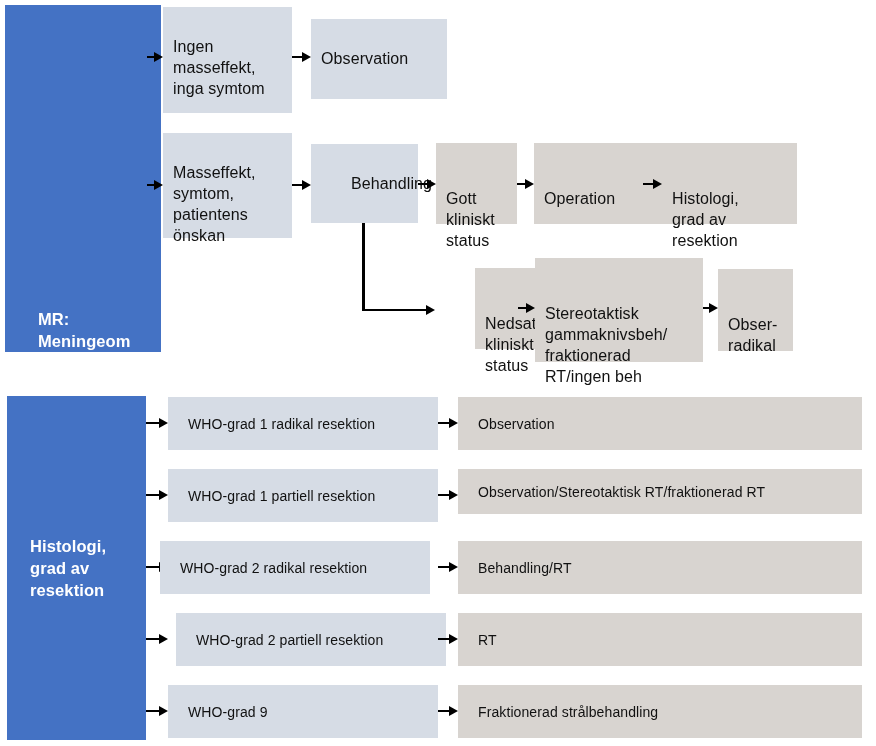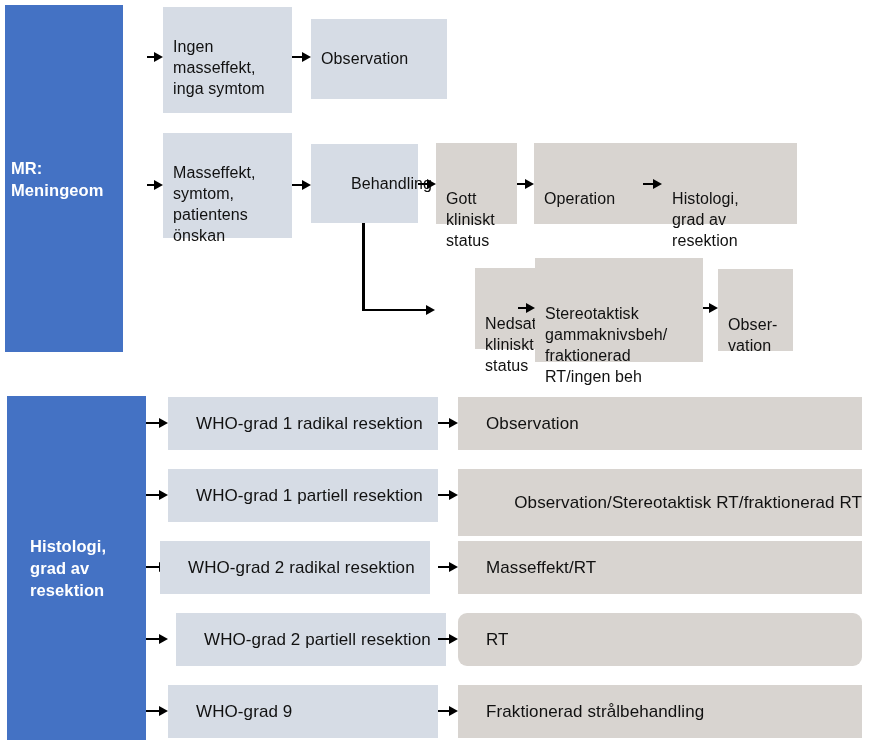--- a/index.html
+++ b/index.html
@@ -28,43 +28,43 @@
   .rootbox{
     background:var(--root-blue);
     color:var(--root-text);
     font-weight:bold;
     font-size:16.5px;
     line-height:22px;
     display:flex;align-items:center;
   }
   .rowbox{
     display:flex;align-items:center;
-    font-size:17px;line-height:20px;
-    padding:0 0 0 28px;white-space:nowrap;
+    font-size:14px;line-height:20px;
+    padding:0 0 0 20px;white-space:nowrap;
   }
   .arrow{
     position:absolute;height:2.5px;background:var(--arrow);
   }
   .arrow::after{
     content:"";position:absolute;left:100%;top:50%;margin-top:-5.5px;
     width:0;height:0;
     border-left:9px solid var(--arrow);
     border-top:5.5px solid transparent;
     border-bottom:5.5px solid transparent;
   }
   .vline{position:absolute;width:2.5px;background:var(--arrow);}
 </style>
 </head>
 <body>
 
 <div class="canvas">
 
   <div>
 
-    <div class="node rootbox" style="left:5px;top:5px;width:118px;height:347px;padding-left:6px;">
+    <div class="node rootbox" style="left:5px;top:5px;width:156px;height:347px;padding-left:33px;align-items:flex-end;">
       <span>MR:
 Meningeom</span>
     </div>
 
     <div class="node cond" style="left:163px;top:7px;width:129px;height:106px;">
       <span>Ingen
 masseffekt,
 inga symtom</span>
     </div>
 
@@ -107,21 +107,21 @@
 
     <div class="node out" style="left:535px;top:258px;width:168px;height:104px;">
       <span>Stereotaktisk
 gammaknivsbeh/
 fraktionerad
 RT/ingen beh</span>
     </div>
 
     <div class="node out" style="left:718px;top:269px;width:75px;height:82px;">
       <span>Obser-
-vation</span>
+radikal</span>
     </div>
 
     <div class="arrow" style="left:147px;top:55.75px;width:7px;"></div>
     <div class="arrow" style="left:292px;top:55.75px;width:10px;"></div>
     <div class="arrow" style="left:147px;top:183.75px;width:7px;"></div>
     <div class="arrow" style="left:292px;top:183.75px;width:10px;"></div>
     <div class="arrow" style="left:418px;top:182.75px;width:9px;"></div>
     <div class="arrow" style="left:517px;top:182.75px;width:8px;"></div>
     <div class="arrow" style="left:643px;top:182.75px;width:10px;"></div>
 
@@ -147,39 +147,39 @@
     <div class="arrow" style="left:438px;top:421.75px;width:11px;"></div>
     <div class="node out rowbox" style="left:458px;top:397px;width:404px;height:53px;">
       <span>Observation</span>
     </div>
 
     <div class="arrow" style="left:146px;top:493.75px;width:13px;"></div>
     <div class="node cond rowbox" style="left:168px;top:469px;width:270px;height:53px;">
       <span>WHO-grad 1 partiell resektion</span>
     </div>
     <div class="arrow" style="left:438px;top:493.75px;width:11px;"></div>
-    <div class="node out rowbox" style="left:458px;top:469px;width:404px;height:67px;justify-content:flex-end;">
+    <div class="node out rowbox" style="left:458px;top:469px;width:404px;height:45px;">
       <span>Observation/Stereotaktisk RT/fraktionerad RT</span>
     </div>
 
     <div class="arrow" style="left:146px;top:565.75px;width:13px;"></div>
     <div class="node cond rowbox" style="left:160px;top:541px;width:270px;height:53px;">
       <span>WHO-grad 2 radikal resektion</span>
     </div>
     <div class="arrow" style="left:438px;top:565.75px;width:11px;"></div>
     <div class="node out rowbox" style="left:458px;top:541px;width:404px;height:53px;">
-      <span>Masseffekt/RT</span>
+      <span>Behandling/RT</span>
     </div>
 
     <div class="arrow" style="left:146px;top:637.75px;width:13px;"></div>
     <div class="node cond rowbox" style="left:168px;top:613px;width:270px;height:53px;margin-left:8px;">
       <span>WHO-grad 2 partiell resektion</span>
     </div>
     <div class="arrow" style="left:438px;top:637.75px;width:11px;"></div>
-    <div class="node out rowbox" style="left:458px;top:613px;width:404px;height:53px;border-radius:9px;">
+    <div class="node out rowbox" style="left:458px;top:613px;width:404px;height:53px;">
       <span>RT</span>
     </div>
 
     <div class="arrow" style="left:146px;top:709.75px;width:13px;"></div>
     <div class="node cond rowbox" style="left:168px;top:685px;width:270px;height:53px;">
       <span>WHO-grad 9</span>
     </div>
     <div class="arrow" style="left:438px;top:709.75px;width:11px;"></div>
     <div class="node out rowbox" style="left:458px;top:685px;width:404px;height:53px;">
       <span>Fraktionerad strålbehandling</span>

